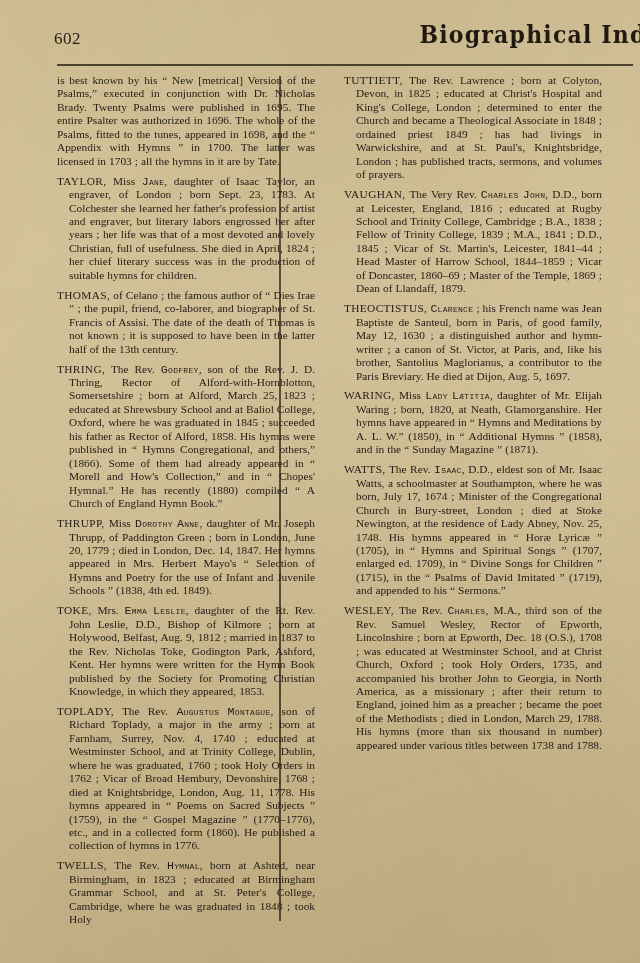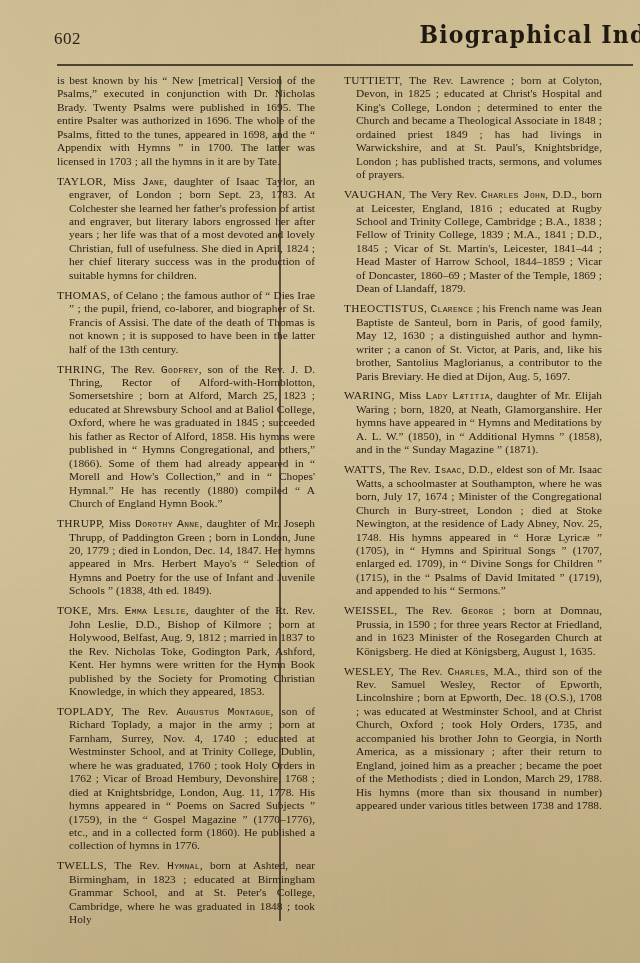--- a/index.html
+++ b/index.html
@@ -153,18 +153,17 @@
         <p class="entry"><span class="surname">TOKE,</span> Mrs. <span class="sc">Emma</span> <span class="sc">Leslie</span>, daughter of the Rt. Rev. John Leslie, D.D., Bishop of Kilmore ; born at Holywood, Belfast, Aug. 9, 1812 ; married in 1837 to the Rev. Nicholas Toke, Godington Park, Ashford, Kent. Her hymns were written for the Hymn Book published by the Society for Promoting Christian Knowledge, in which they appeared, 1853.</p>
         <p class="entry"><span class="surname">TOPLADY,</span> The Rev. <span class="sc">Augustus</span> <span class="sc">Montague</span>, son of Richard Toplady, a major in the army ; born at Farnham, Surrey, Nov. 4, 1740 ; educated at Westminster School, and at Trinity College, Dublin, where he was graduated, 1760 ; took Holy Orders in 1762 ; Vicar of Broad Hembury, Devonshire, 1768 ; died at Knightsbridge, London, Aug. 11, 1778. His hymns appeared in “ Poems on Sacred Subjects ” (1759), in the “ Gospel Magazine ” (1770–1776), etc., and in a collected form (1860). He published a collection of hymns in 1776.</p>
         <p class="entry"><span class="surname">TWELLS,</span> The Rev. <span class="sc">Hymnal</span>, born at Ashted, near Birmingham, in 1823 ; educated at Birmingham Grammar School, and at St. Peter's College, Cambridge, where he was graduated in 1848 ; took Holy</p>
       </div>
     <div class="col col-right">
         <p class="entry"><span class="surname">TUTTIETT,</span> The Rev. Lawrence ; born at Colyton, Devon, in 1825 ; educated at Christ's Hospital and King's College, London ; determined to enter the Church and became a Theological Associate in 1848 ; ordained priest 1849 ; has had livings in Warwickshire, and at St. Paul's, Knightsbridge, London ; has published tracts, sermons, and volumes of prayers.</p>
         <p class="entry"><span class="surname">VAUGHAN,</span> The Very Rev. <span class="sc">Charles</span> <span class="sc">John</span>, D.D., born at Leicester, England, 1816 ; educated at Rugby School and Trinity College, Cambridge ; B.A., 1838 ; Fellow of Trinity College, 1839 ; M.A., 1841 ; D.D., 1845 ; Vicar of St. Martin's, Leicester, 1841–44 ; Head Master of Harrow School, 1844–1859 ; Vicar of Doncaster, 1860–69 ; Master of the Temple, 1869 ; Dean of Llandaff, 1879.</p>
         <p class="entry"><span class="surname">THEOCTISTUS,</span> <span class="sc">Clarence</span> ; his French name was Jean Baptiste de Santeul, born in Paris, of good family, May 12, 1630 ; a distinguished author and hymn-writer ; a canon of St. Victor, at Paris, and, like his brother, Santolius Maglorianus, a contributor to the Paris Breviary. He died at Dijon, Aug. 5, 1697.</p>
         <p class="entry"><span class="surname">WARING,</span> Miss <span class="sc">Lady</span> <span class="sc">Lætitia</span>, daughter of Mr. Elijah Waring ; born, 1820, at Neath, Glamorganshire. Her hymns have appeared in “ Hymns and Meditations by A. L. W.” (1850), in “ Additional Hymns ” (1858), and in the “ Sunday Magazine ” (1871).</p>
         <p class="entry"><span class="surname">WATTS,</span> The Rev. <span class="sc">Isaac</span>, D.D., eldest son of Mr. Isaac Watts, a schoolmaster at Southampton, where he was born, July 17, 1674 ; Minister of the Congregational Church in Bury-street, London ; died at Stoke Newington, at the residence of Lady Abney, Nov. 25, 1748. His hymns appeared in “ Horæ Lyricæ ” (1705), in “ Hymns and Spiritual Songs ” (1707, enlarged ed. 1709), in “ Divine Songs for Children ” (1715), in the “ Psalms of David Imitated ” (1719), and appended to his “ Sermons.”</p>
-        <p class="entry"><span class="surname">WEISSEL,</span> The Rev. <span class="sc">George</span> ; born at Domnau, Prussia, in 1590 ; for three years Rector at Friedland, and in 1623 Minister of the Rosegarden Church at Königsberg. He died at Königsberg, August 1, 1635.</p>
         <p class="entry"><span class="surname">WESLEY,</span> The Rev. <span class="sc">Charles</span>, M.A., third son of the Rev. Samuel Wesley, Rector of Epworth, Lincolnshire ; born at Epworth, Dec. 18 (O.S.), 1708 ; was educated at Westminster School, and at Christ Church, Oxford ; took Holy Orders, 1735, and accompanied his brother John to Georgia, in North America, as a missionary ; after their return to England, joined him as a preacher ; became the poet of the Methodists ; died in London, March 29, 1788. His hymns (more than six thousand in number) appeared under various titles between 1738 and 1788.</p>
       </div>
   </div>
 
 </div>
 
 </body></html>

